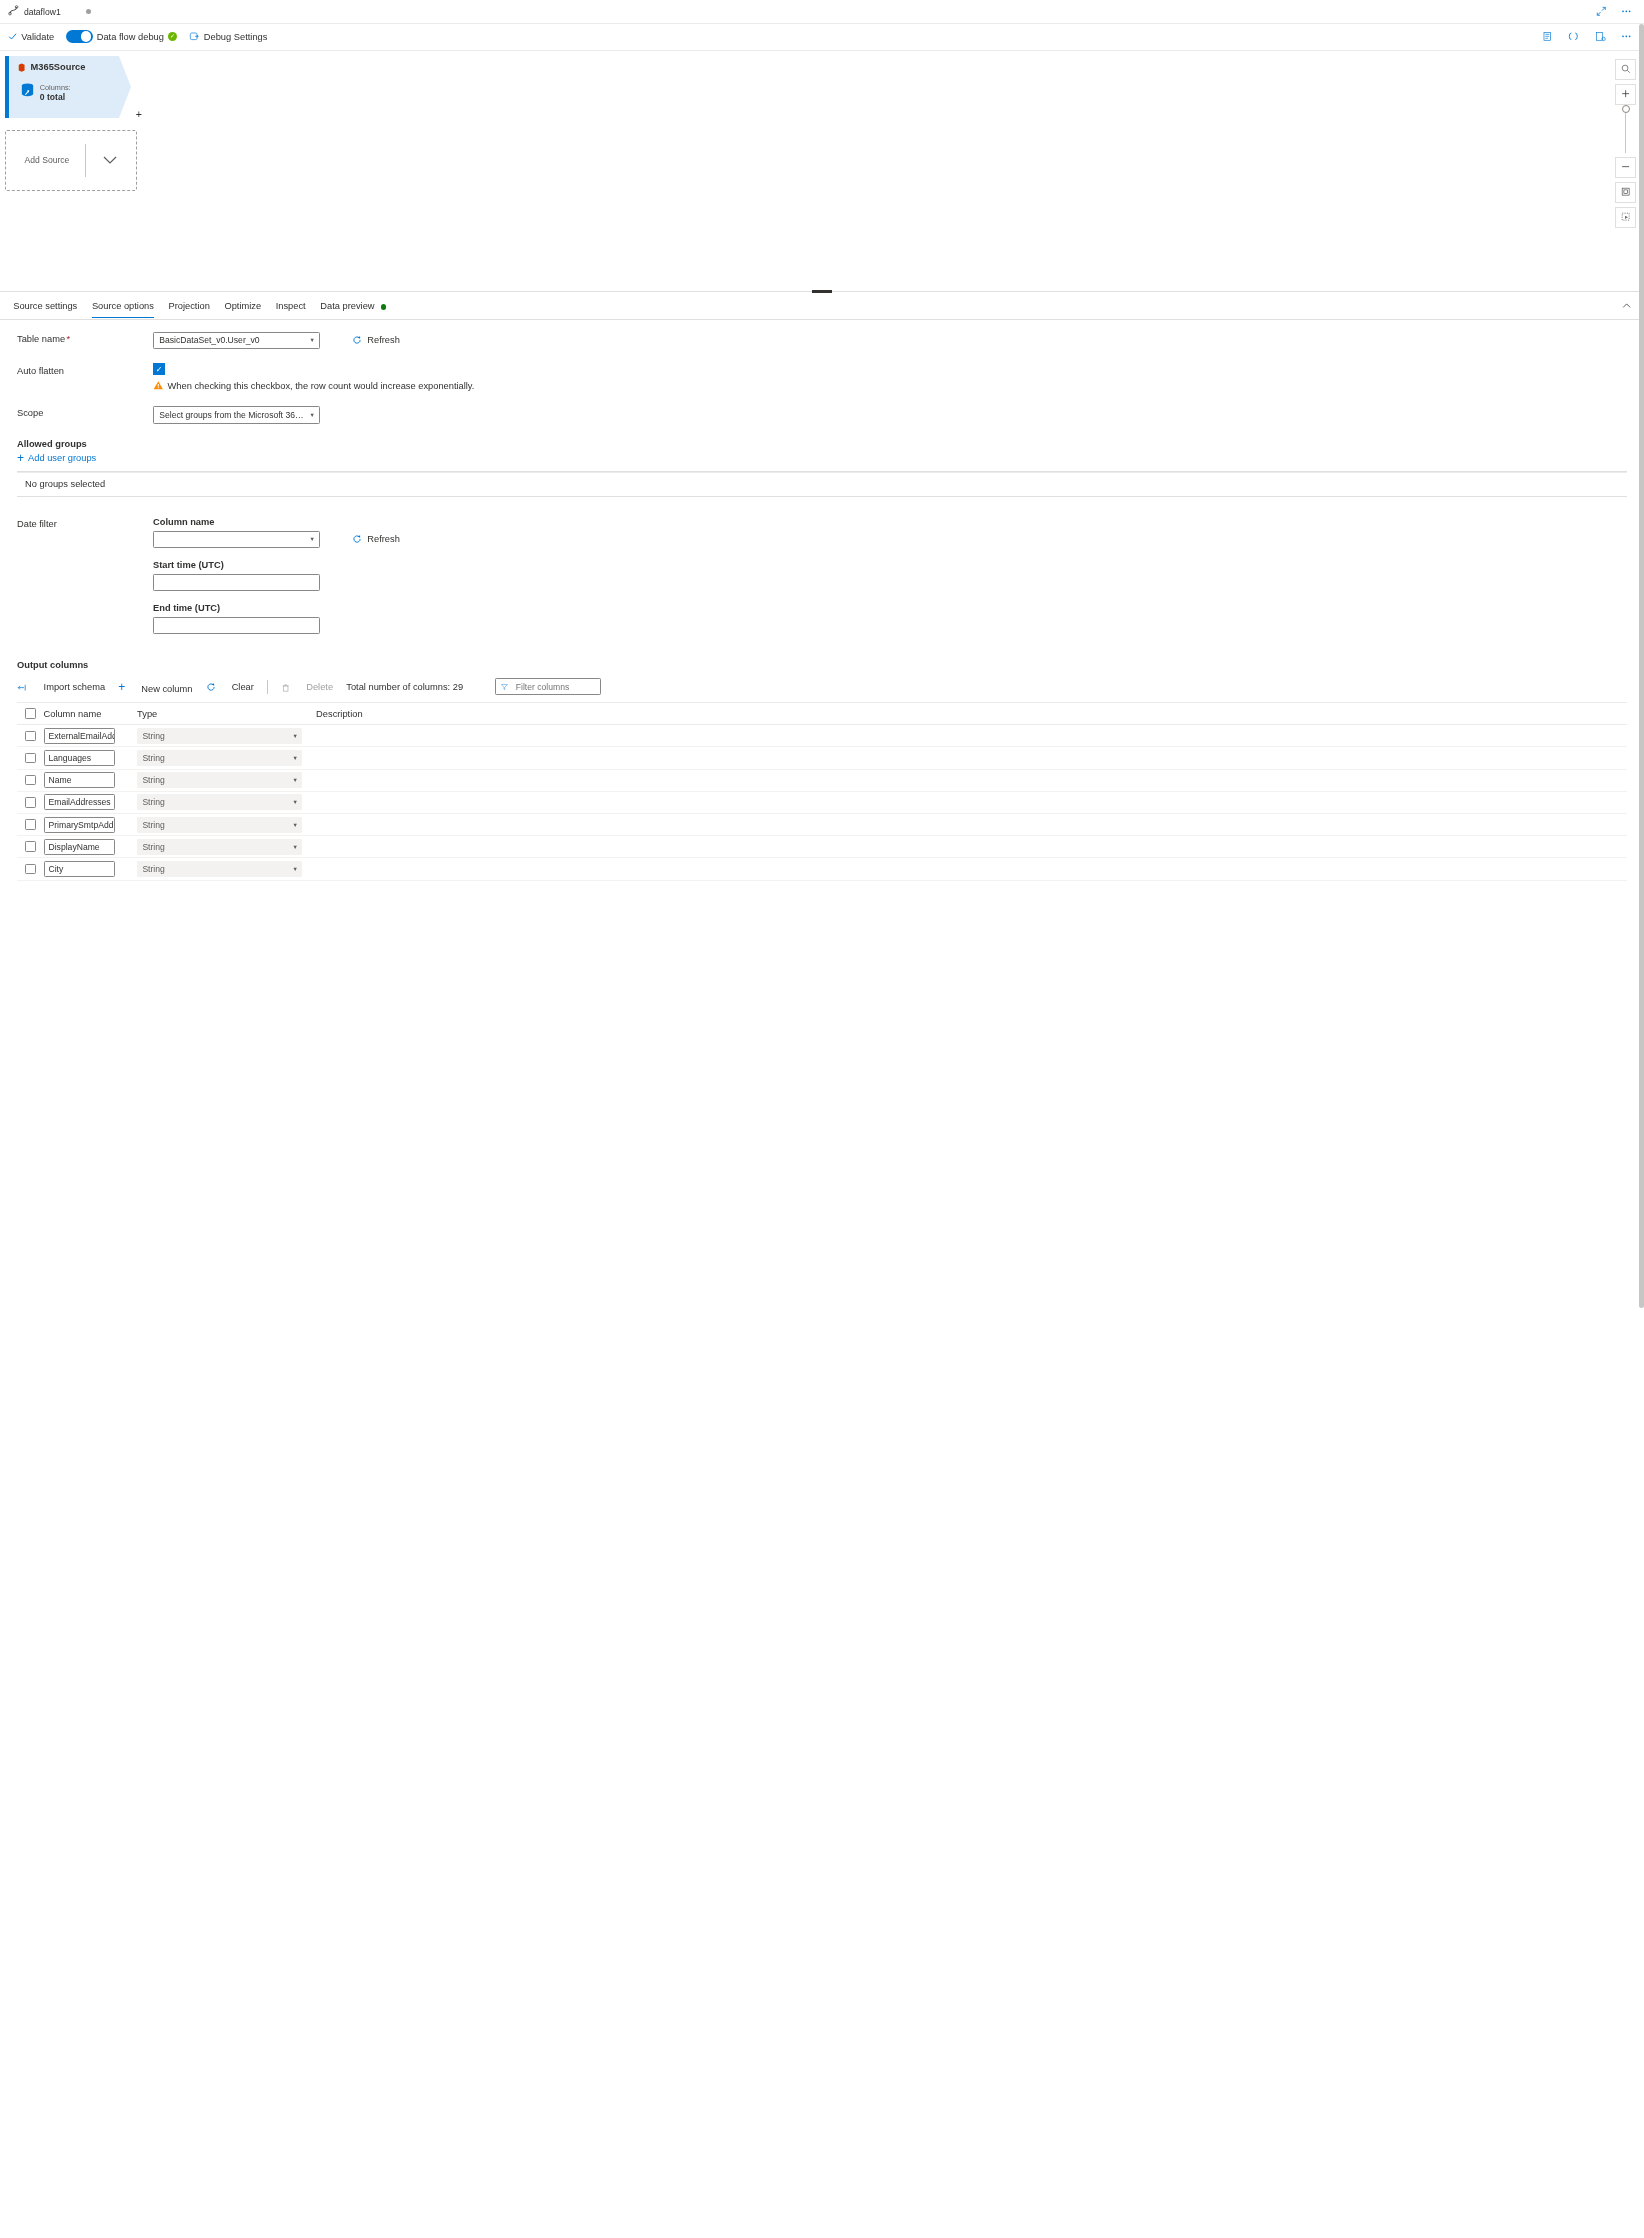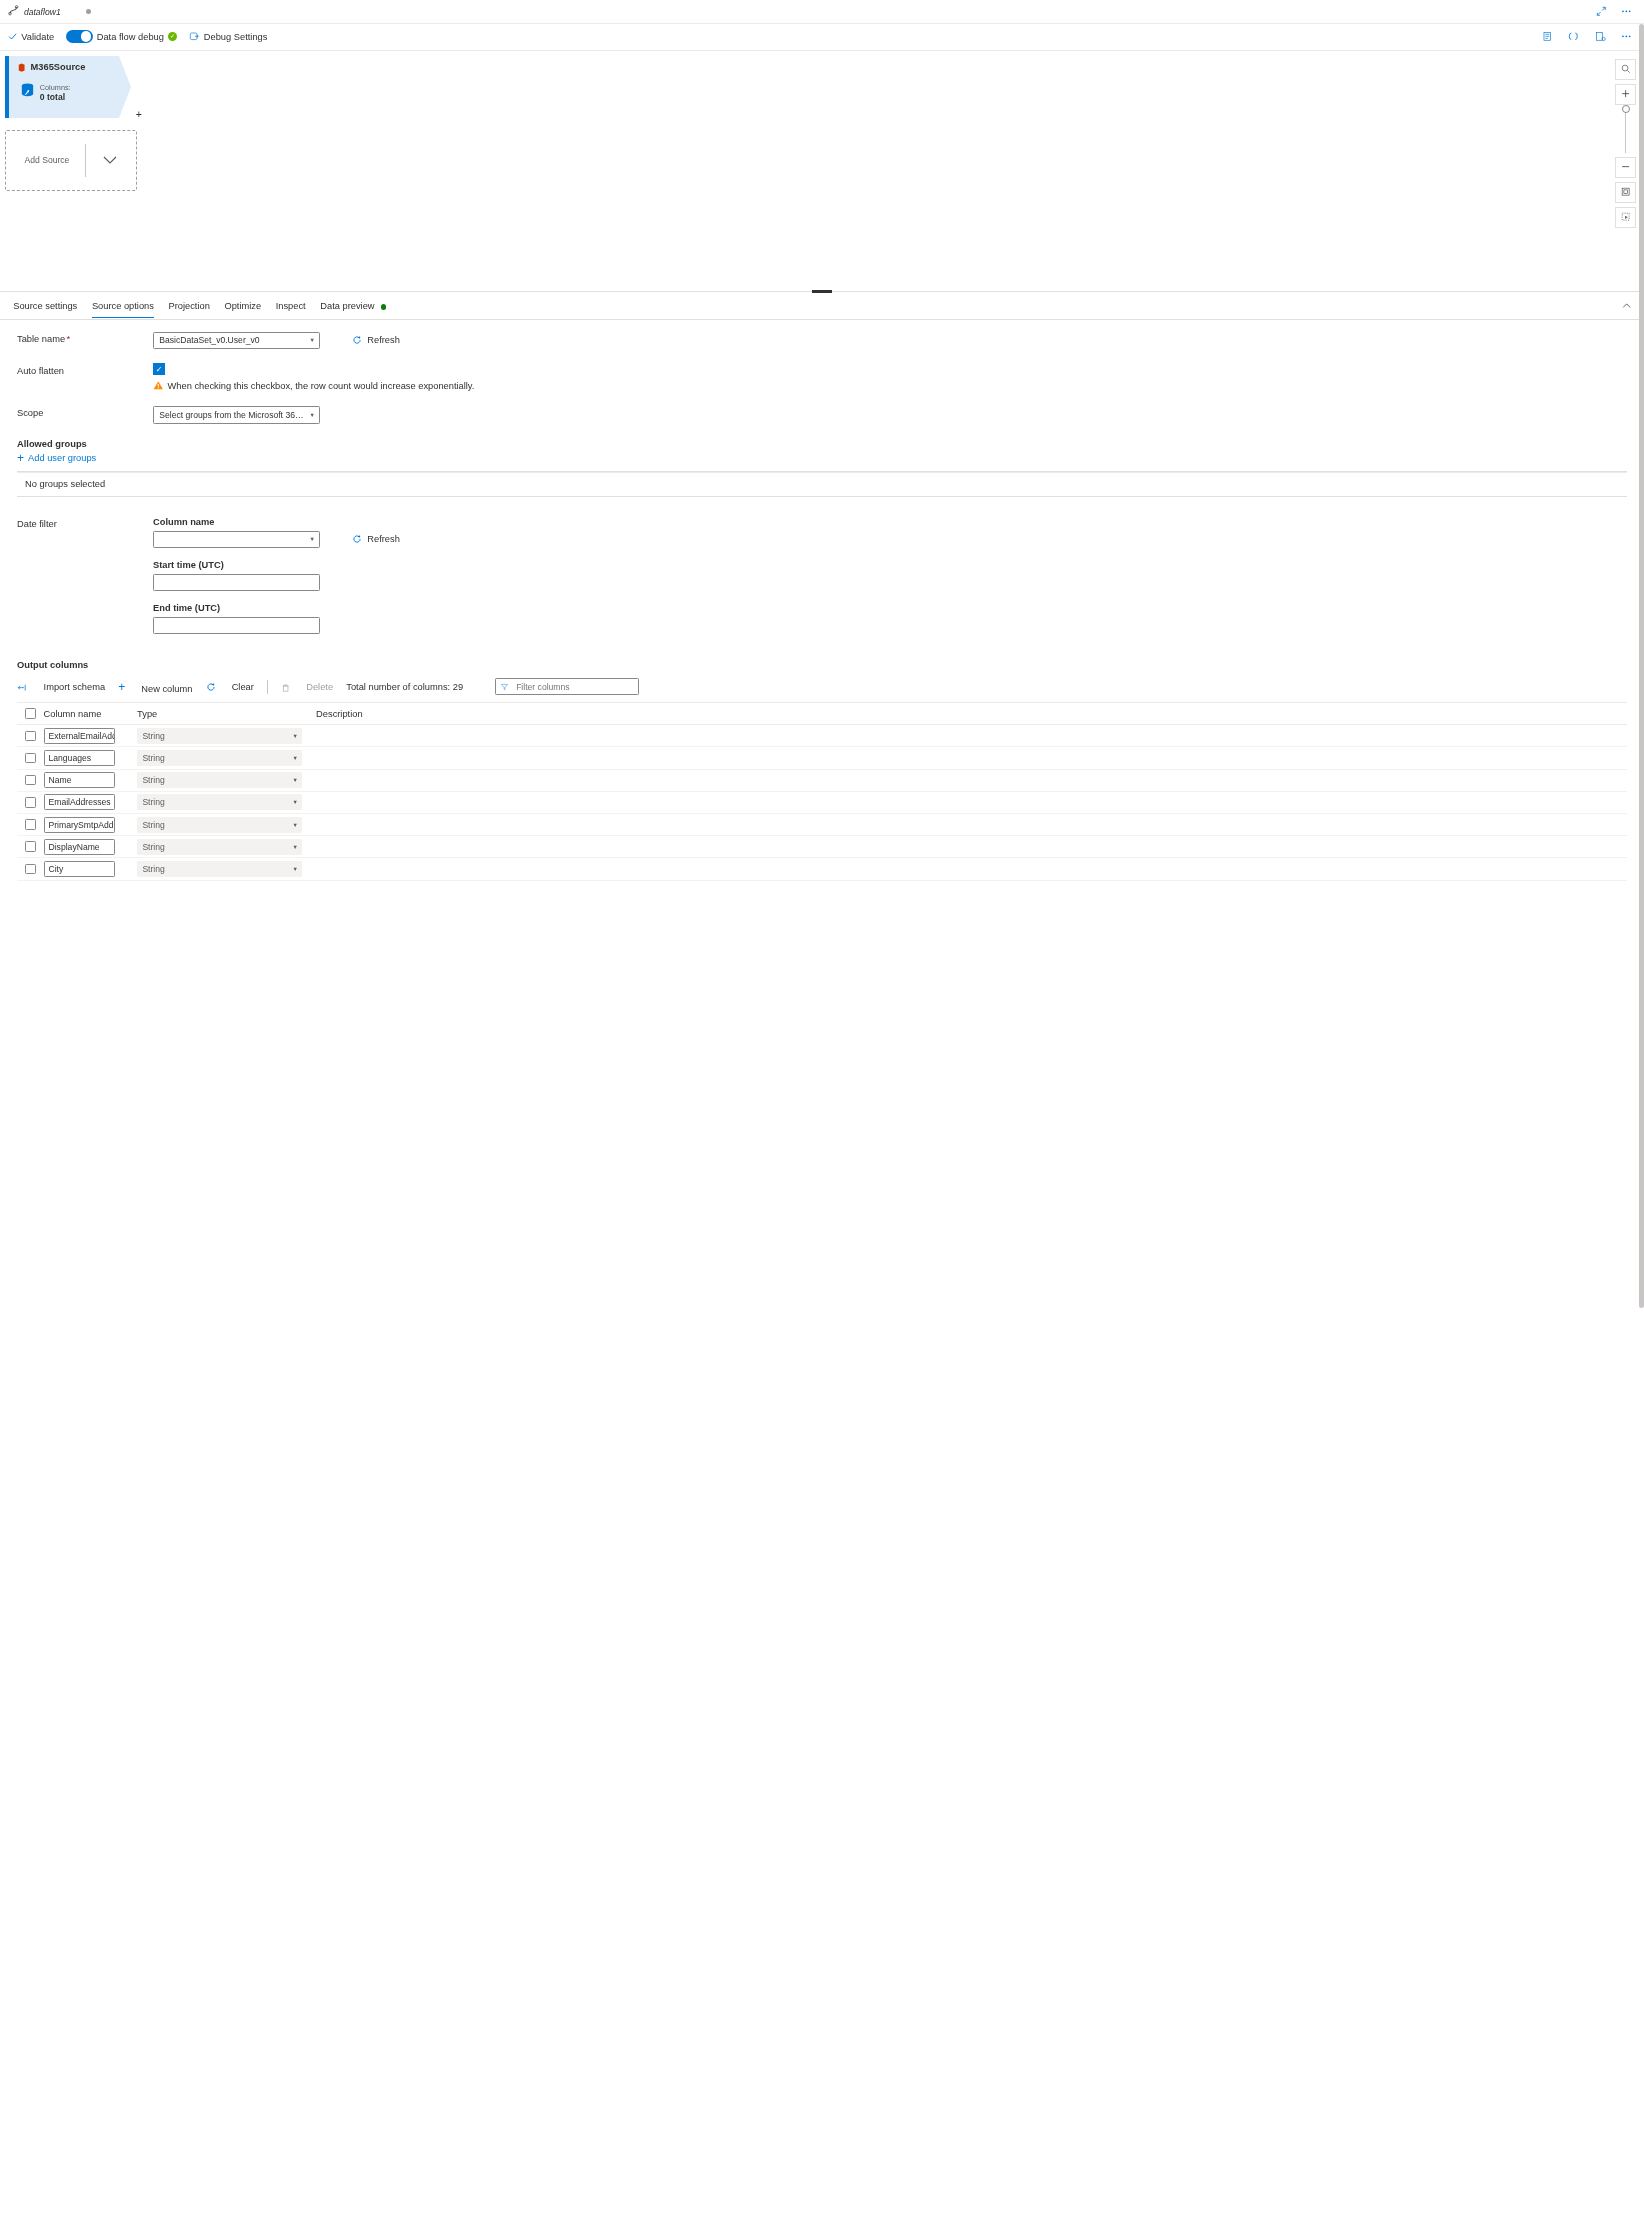--- a/index.html
+++ b/index.html
@@ -1,20 +1,20 @@
 <!DOCTYPE html>
 <html style="font-size:10.6px"><head>
 <meta charset="utf-8">
 <style>
 * { box-sizing: border-box; margin: 0; padding: 0; }
 body { font-family: "Segoe UI", -apple-system, sans-serif; font-size: 8.6px; color: #323130; background: #fff; }
 
 
 .tab-bar { display: flex; align-items: center; height: 24px; border-bottom: 0.7px solid #edebe9; }
-.tab-item { display: flex; align-items: center; padding: 0 8px; gap: 5.3px; height: 100%; font-style: italic; }
+.tab-item { display: flex; align-items: center; padding: 0 8px; gap: 5.3px; height: 100%; }
 .tab-icon svg { width: 10.6px; height: 10.6px; }
 .tab-title { font-size: 8.6px; }
 .tab-dirty { width: 5.3px; height: 5.3px; border-radius: 50%; background: #a19f9d; margin-left: 20px; }
 .tab-actions { margin-left: auto; display: flex; align-items: center; gap: 6.6px; padding-right: 8px; }
 .icon-btn { display: inline-flex; align-items: center; justify-content: center; width: 18.5px; height: 18.5px; cursor: pointer; }
 .icon-btn svg { width: 10.6px; height: 10.6px; }
 
 
 .toolbar { display: flex; align-items: center; height: 26.5px; padding: 0 8px; border-bottom: 0.7px solid #edebe9; gap: 12px; }
 .toolbar-left { display: flex; align-items: center; gap: 12px; }
@@ -83,21 +83,21 @@
 .groups-empty { padding:6.6px 8px; font-size:9.3px; color:#323130; border-top:0.7px solid #edebe9; }
 
 .date-sub-label { font-size:9.3px; font-weight:600; margin-bottom:4px; }
 .text-input { width:167px; height:17px; border:0.7px solid #8a8886; border-radius:1.3px; padding:0 5.3px; font-size:8.6px; }
 .date-block { margin-bottom:12px; }
 
 .output-toolbar { display:flex; align-items:center; gap:13.2px; margin:8px 0 6.6px; }
 .tb-btn { display:inline-flex; align-items:flex-end; gap:16px; cursor:pointer; font-size:9.3px; }
 .tb-btn.disabled { color:#a19f9d; cursor:default; }
 .vdiv { width:0.7px; height:14.6px; background:#c8c6c4; }
-.filter-input { display:flex; align-items:center; gap:8px; border:0.7px solid #8a8886; border-radius:1.3px; padding:1.3px 5.3px; width:144px; height:17px; }
+.filter-input { display:flex; align-items:center; gap:8px; border:0.7px solid #8a8886; border-radius:1.3px; padding:1.3px 5.3px; width:106px; height:17px; }
 .filter-input input { border:none; outline:none; width:100%; font-size:8.6px; }
 
 .cols-table { border-top:0.7px solid #edebe9; }
 .cols-header { display:flex; align-items:center; padding:5.3px 0; font-size:9.3px; font-weight:400; border-bottom:0.7px solid #edebe9; }
 .cell-chk { width:26.5px; display:flex; justify-content:center; }
 .chk-empty { width:10.6px; height:10.6px; border:0.7px solid #8a8886; border-radius:1.3px; }
 .cell-name { width:83px; margin-right:10.6px; }
 .cell-type { width:179px; }
 .cell-desc { flex:1; }
 .cols-row { display:flex; align-items:center; padding:2.6px 0; border-bottom:0.7px solid #f3f2f1; }

